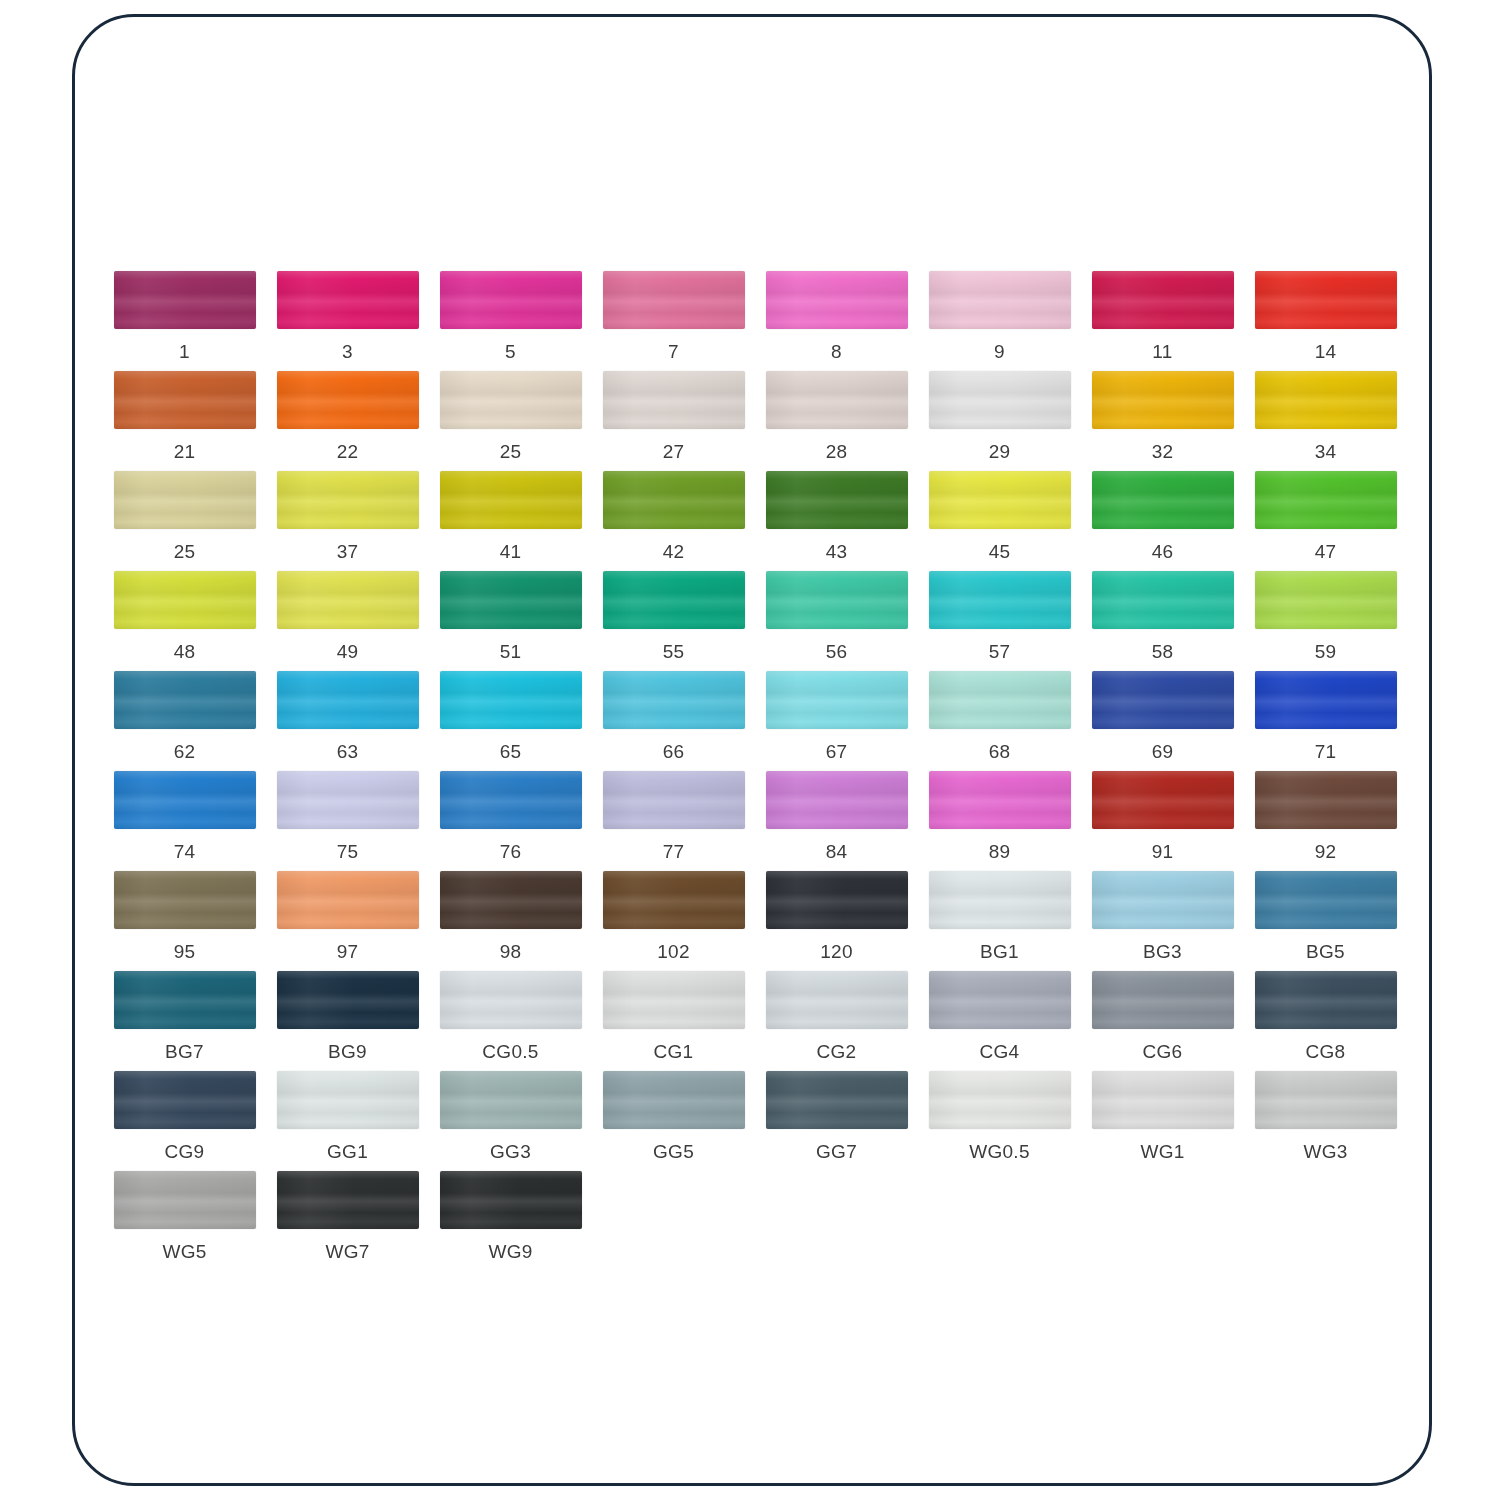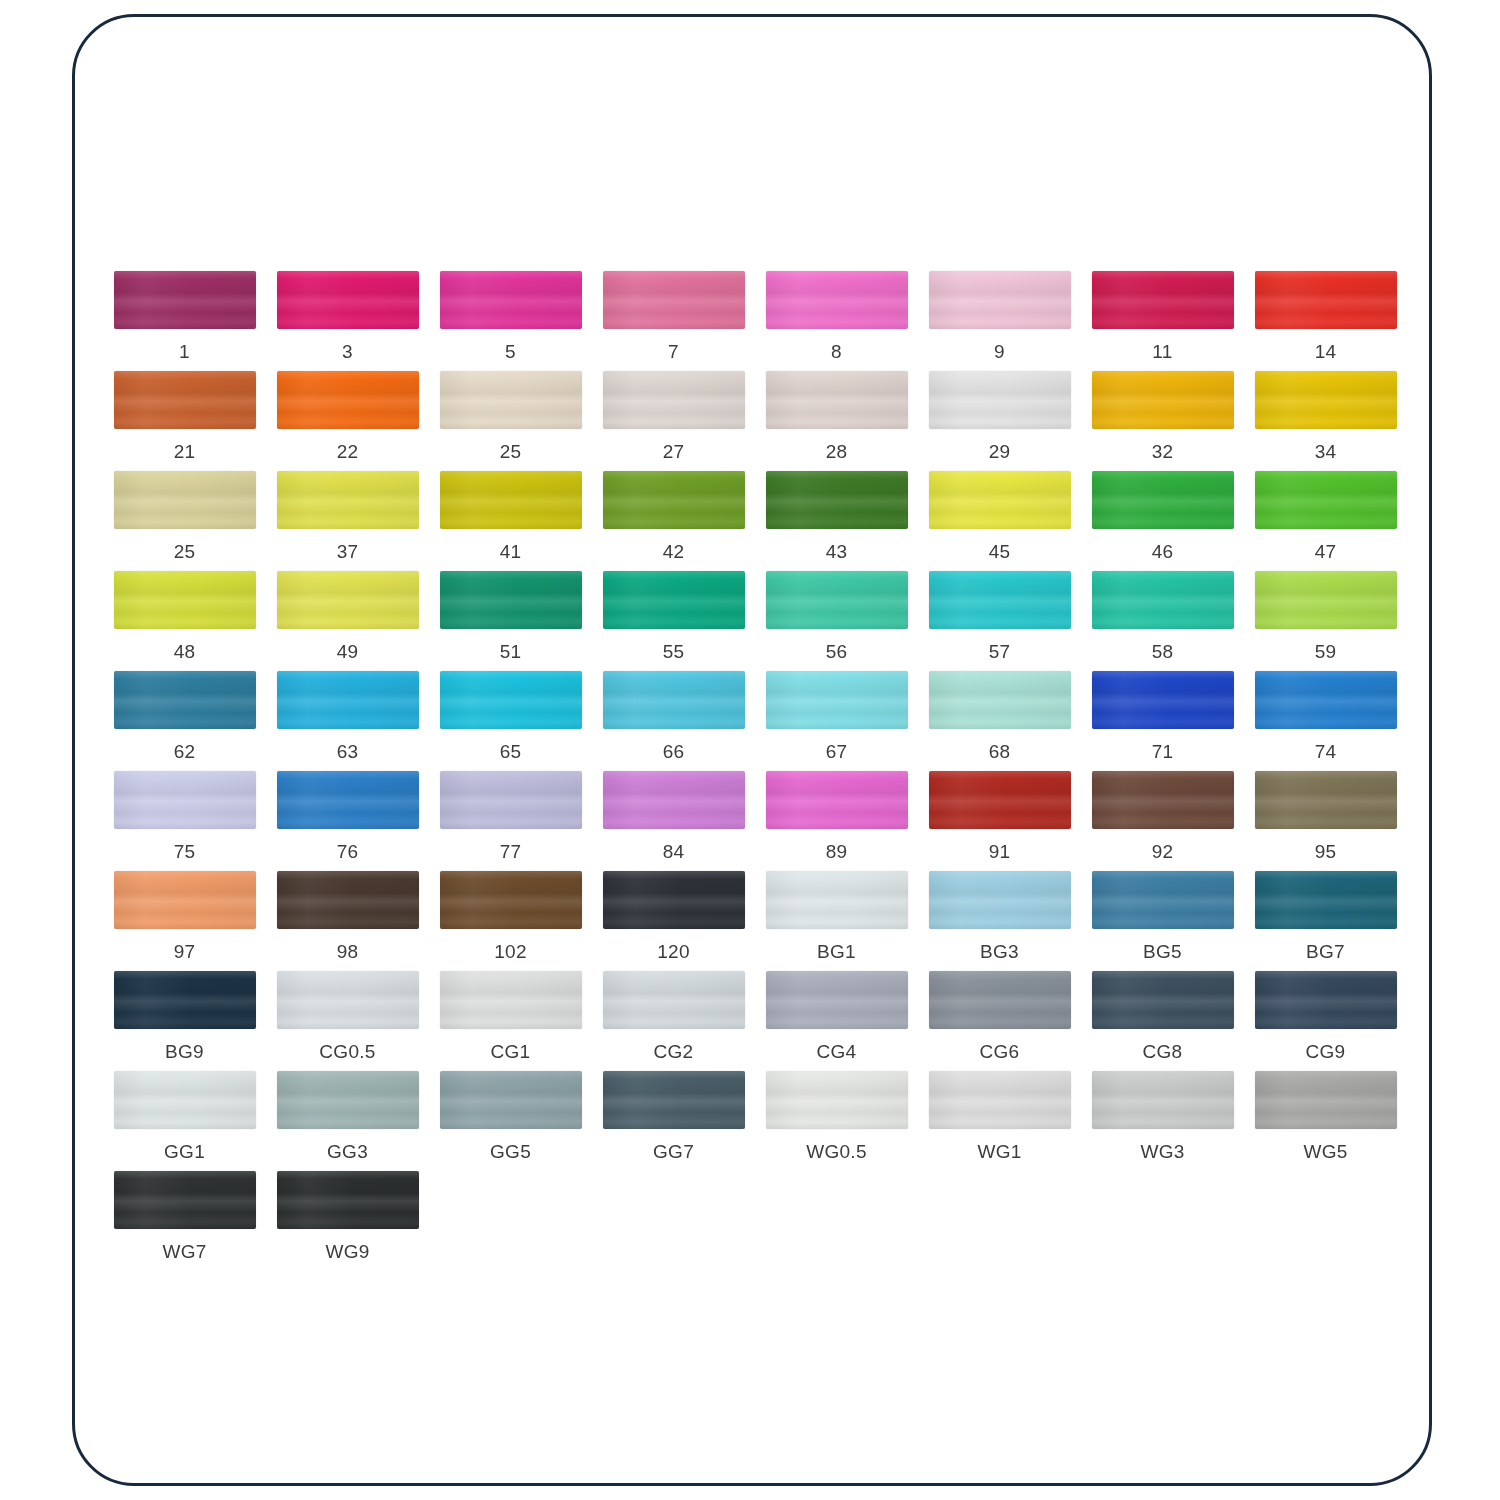--- a/index.html
+++ b/index.html
@@ -262,20 +262,24 @@
           </div>
           <div class="cell">
             <div class="swatch" style="background-color: rgb(127, 220, 228);"></div>
             <div class="label">67</div>
           </div>
           <div class="cell">
             <div class="swatch" style="background-color: rgb(169, 224, 213);"></div>
             <div class="label">68</div>
           </div>
           <div class="cell">
+            <div class="swatch" style="background-color: rgb(46, 76, 164);"></div>
+            <div class="label">69</div>
+          </div>
+          <div class="cell">
             <div class="swatch" style="background-color: rgb(31, 70, 198);"></div>
             <div class="label">71</div>
           </div>
           <div class="cell">
             <div class="swatch" style="background-color: rgb(36, 127, 206);"></div>
             <div class="label">74</div>
           </div>
           <div class="cell">
             <div class="swatch" style="background-color: rgb(201, 203, 232);"></div>
             <div class="label">75</div>

